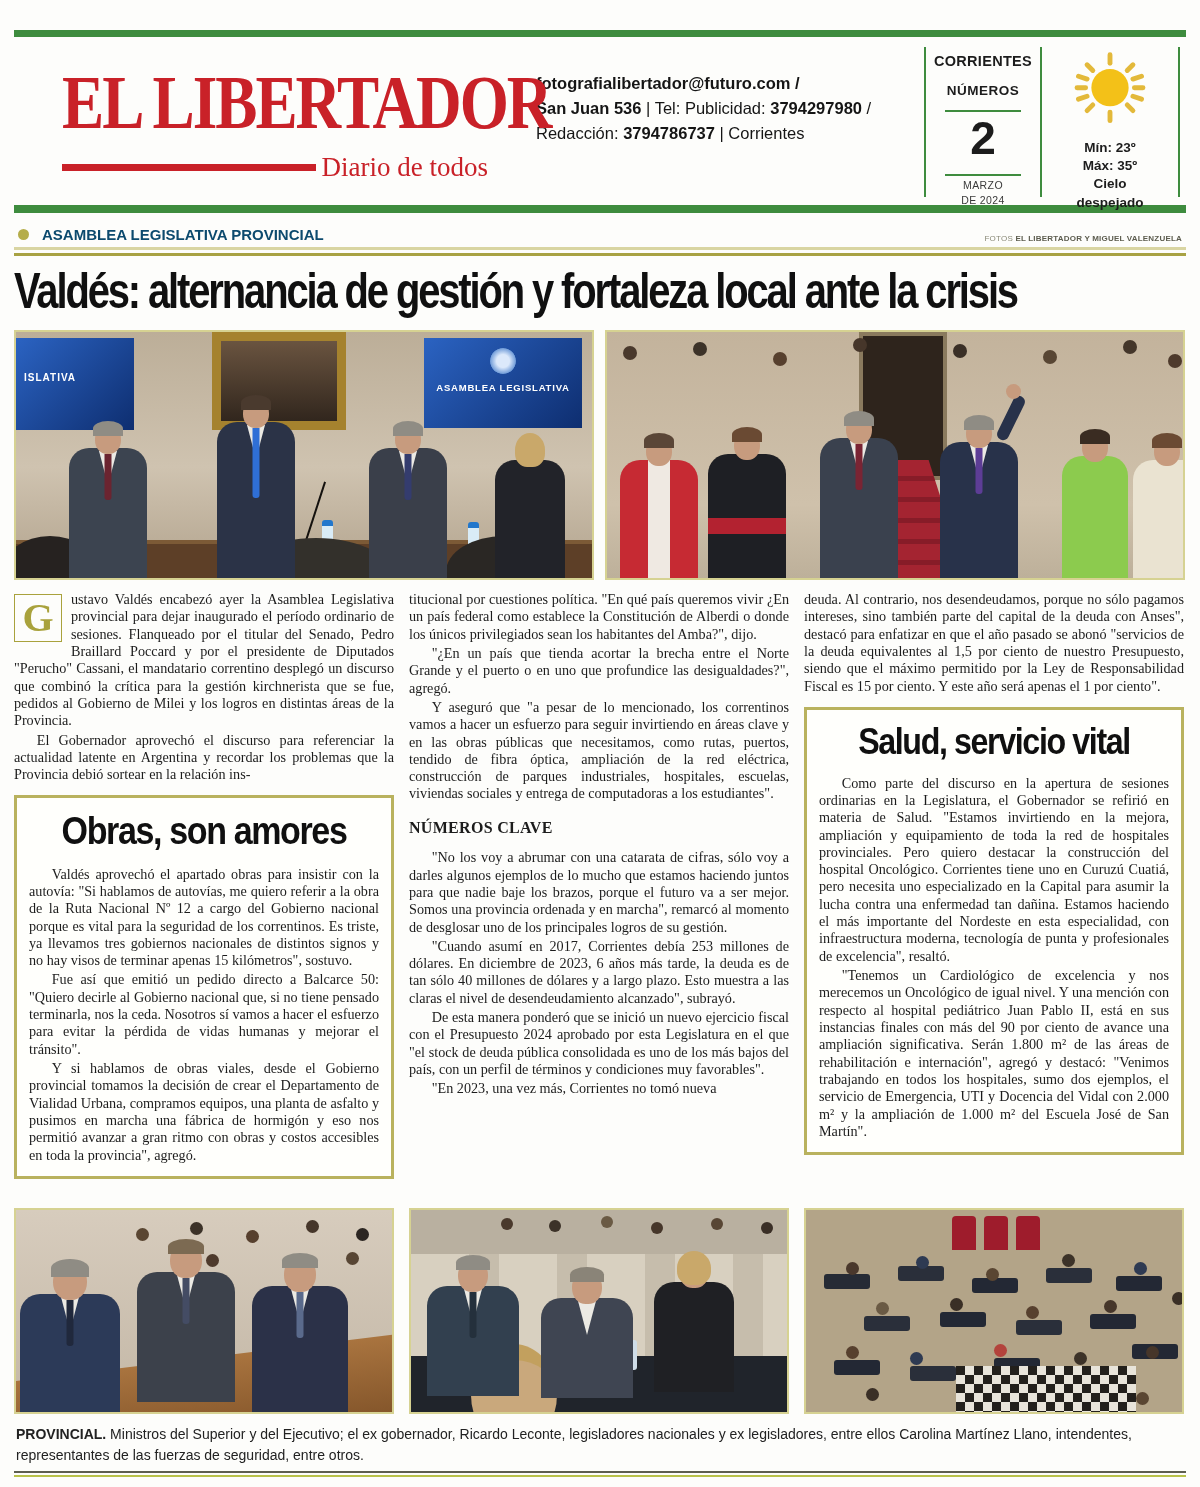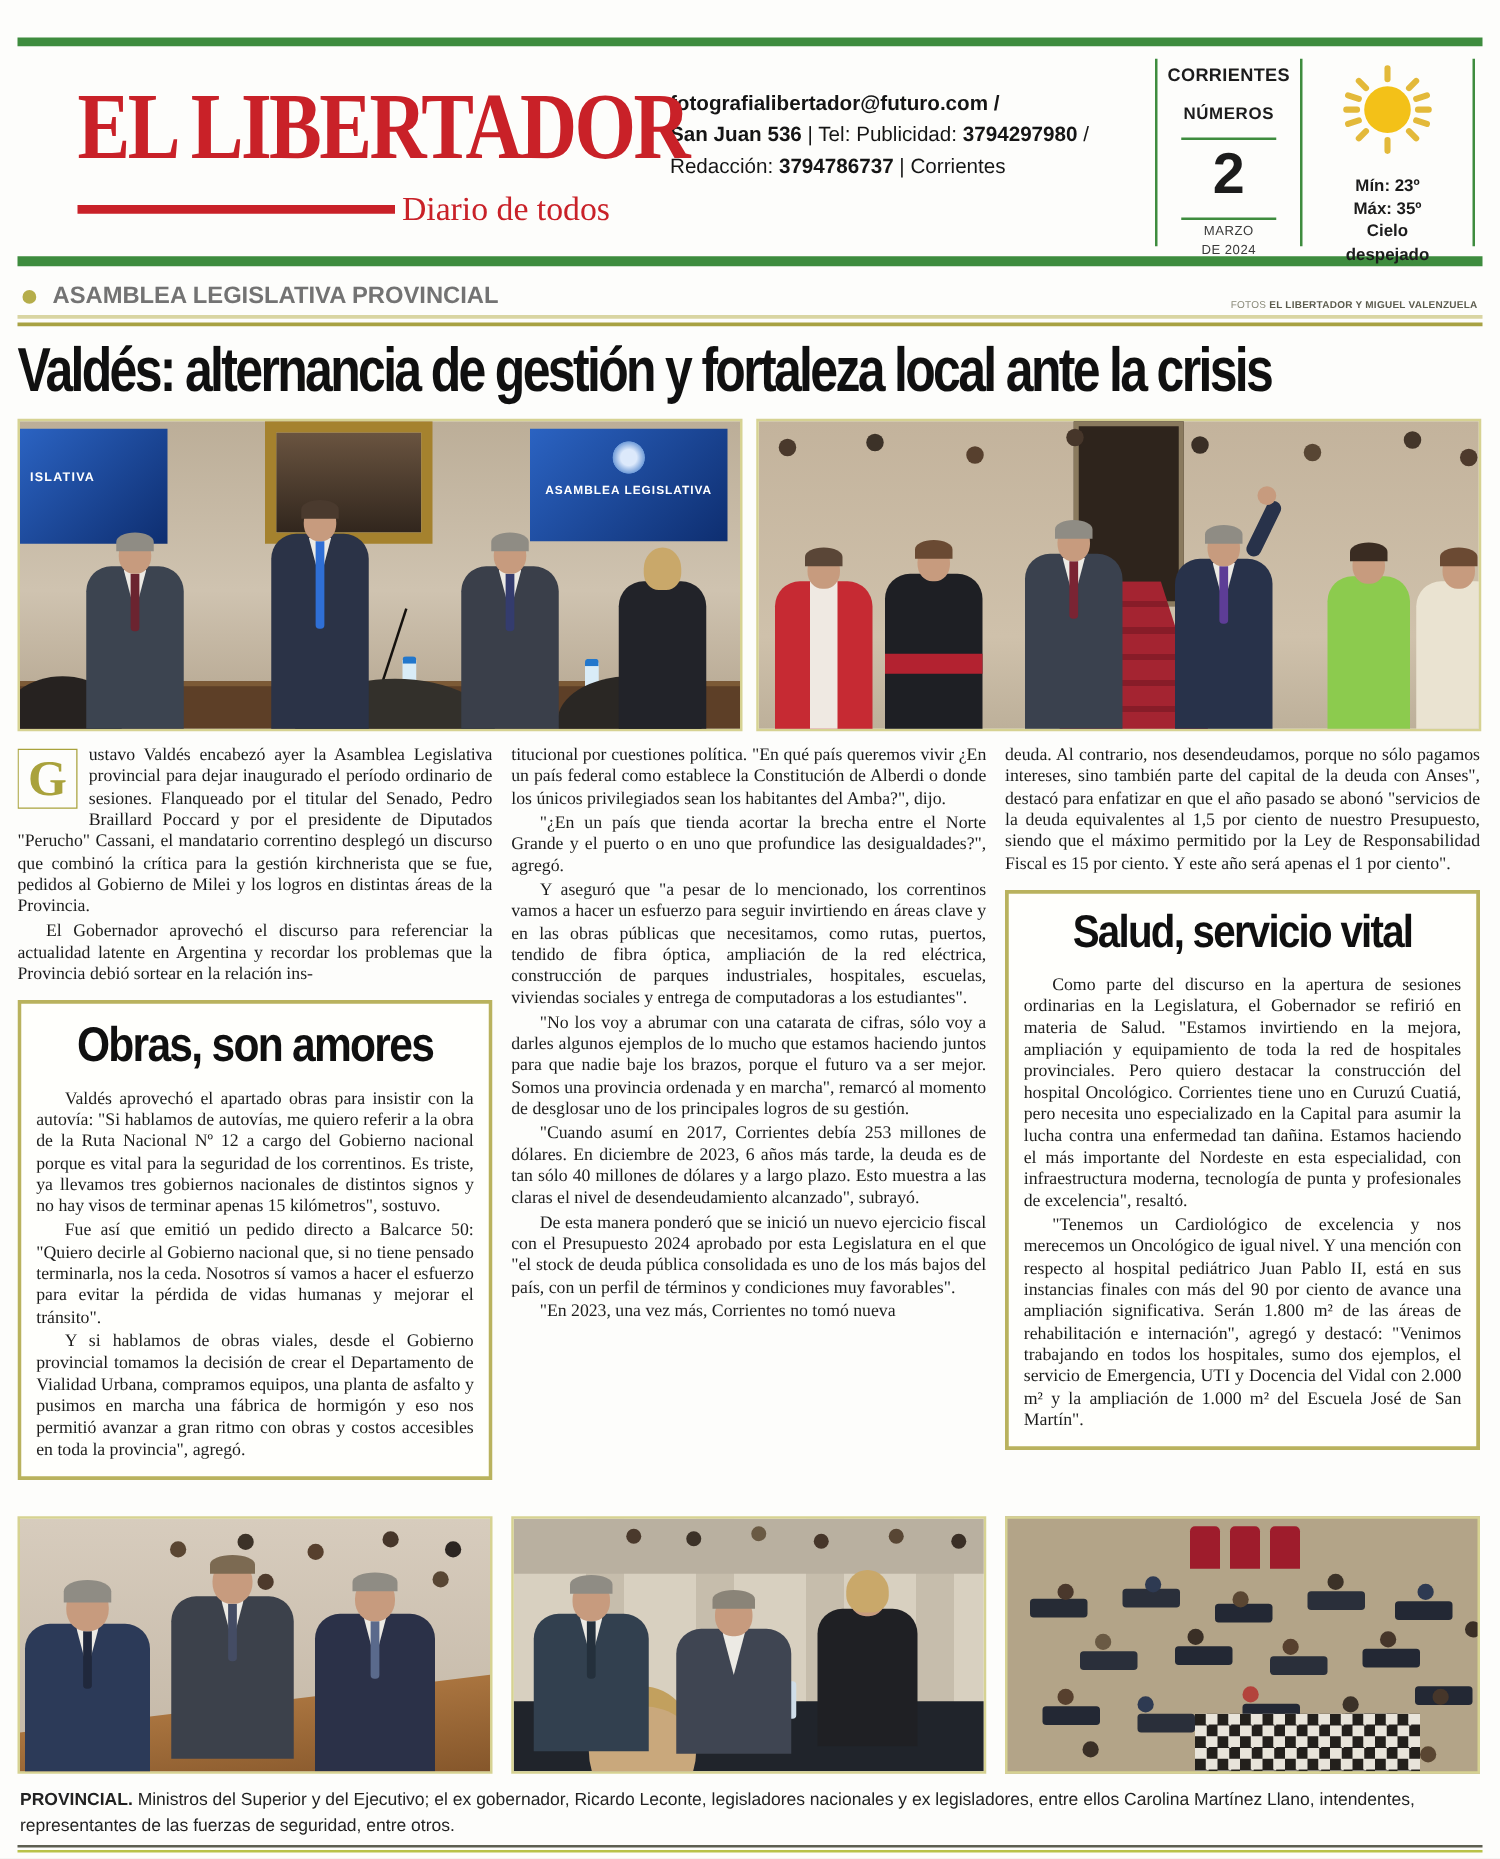--- a/index.html
+++ b/index.html
@@ -29,21 +29,21 @@
   .d-sep{width:72%;border-top:2px solid #3e8c3e;margin-top:12px;}
   .d-num{font-weight:bold;font-size:46px;line-height:1.05;margin-top:2px;}
   .d-month{font-size:10.5px;color:#3a3a3a;margin-top:3px;letter-spacing:.4px;}
   .weather-cell{width:128px;border-left:2px solid #3e8c3e;border-right:2px solid #3e8c3e;
                 text-align:center;padding:2px 4px;}
   .w-line{font-weight:bold;font-size:13.5px;line-height:1.35;text-align:center;}
 
   
   .section-row{display:flex;align-items:center;margin:13px 4px 4px;}
   .bullet{width:11px;height:11px;border-radius:50%;background:#b5ad4a;margin-right:13px;flex:none;}
-  .section-label{font-family:"Liberation Sans",sans-serif;font-weight:bold;font-size:19px;color:#737373;}
+  .section-label{font-family:"Liberation Sans",sans-serif;font-weight:bold;font-size:15px;color:#0c4a6e;}
   .credit{margin-left:auto;font-family:"Liberation Sans",sans-serif;font-size:8px;color:#8a8a78;
           align-self:flex-end;letter-spacing:.2px;}
   .credit b{color:#5c5c4e;}
   .double-rule{height:3px;border-top:3px solid #d9d5a2;border-bottom:3px solid #a8a243;margin:3px 0 7px;}
 
   .headline{font-family:"Liberation Sans",sans-serif;font-weight:bold;font-size:47px;color:#101010;
             letter-spacing:-2.5px;margin:4px 0 12px;white-space:nowrap;
             transform:scale(.85,1.06);transform-origin:left center;}
 
   
@@ -274,20 +274,21 @@
         <p>Valdés aprovechó el apartado obras para insistir con la autovía: "Si hablamos de autovías, me quiero referir a la obra de la Ruta Nacional Nº 12 a cargo del Gobierno nacional porque es vital para la seguridad de los correntinos. Es triste, ya llevamos tres gobiernos nacionales de distintos signos y no hay visos de terminar apenas 15 kilómetros", sostuvo.</p>
         <p>Fue así que emitió un pedido directo a Balcarce 50: "Quiero decirle al Gobierno nacional que, si no tiene pensado terminarla, nos la ceda. Nosotros sí vamos a hacer el esfuerzo para evitar la pérdida de vidas humanas y mejorar el tránsito".</p>
         <p>Y si hablamos de obras viales, desde el Gobierno provincial tomamos la decisión de crear el Departamento de Vialidad Urbana, compramos equipos, una planta de asfalto y pusimos en marcha una fábrica de hormigón y eso nos permitió avanzar a gran ritmo con obras y costos accesibles en toda la provincia", agregó.</p>
       </aside>
     </div>
 
     <div class="col">
       <p class="no-indent">titucional por cuestiones política. "En qué país queremos vivir ¿En un país federal como establece la Constitución de Alberdi o donde los únicos privilegiados sean los habitantes del Amba?", dijo.</p>
       <p>"¿En un país que tienda acortar la brecha entre el Norte Grande y el puerto o en uno que profundice las desigualdades?", agregó.</p>
       <p>Y aseguró que "a pesar de lo mencionado, los correntinos vamos a hacer un esfuerzo para seguir invirtiendo en áreas clave y en las obras públicas que necesitamos, como rutas, puertos, tendido de fibra óptica, ampliación de la red eléctrica, construcción de parques industriales, hospitales, escuelas, viviendas sociales y entrega de computadoras a los estudiantes".</p>
+      <h3 class="subhead">NÚMEROS CLAVE</h3>
       <p>"No los voy a abrumar con una catarata de cifras, sólo voy a darles algunos ejemplos de lo mucho que estamos haciendo juntos para que nadie baje los brazos, porque el futuro va a ser mejor. Somos una provincia ordenada y en marcha", remarcó al momento de desglosar uno de los principales logros de su gestión.</p>
       <p>"Cuando asumí en 2017, Corrientes debía 253 millones de dólares. En diciembre de 2023, 6 años más tarde, la deuda es de tan sólo 40 millones de dólares y a largo plazo. Esto muestra a las claras el nivel de desendeudamiento alcanzado", subrayó.</p>
       <p>De esta manera ponderó que se inició un nuevo ejercicio fiscal con el Presupuesto 2024 aprobado por esta Legislatura en el que "el stock de deuda pública consolidada es uno de los más bajos del país, con un perfil de términos y condiciones muy favorables".</p>
       <p>"En 2023, una vez más, Corrientes no tomó nueva</p>
     </div>
 
     <div class="col">
       <p class="no-indent">deuda. Al contrario, nos desendeudamos, porque no sólo pagamos intereses, sino también parte del capital de la deuda con Anses", destacó para enfatizar en que el año pasado se abonó "servicios de la deuda equivalentes al 1,5 por ciento de nuestro Presupuesto, siendo que el máximo permitido por la Ley de Responsabilidad Fiscal es 15 por ciento. Y este año será apenas el 1 por ciento".</p>
 
       <aside class="sidebox salud">

